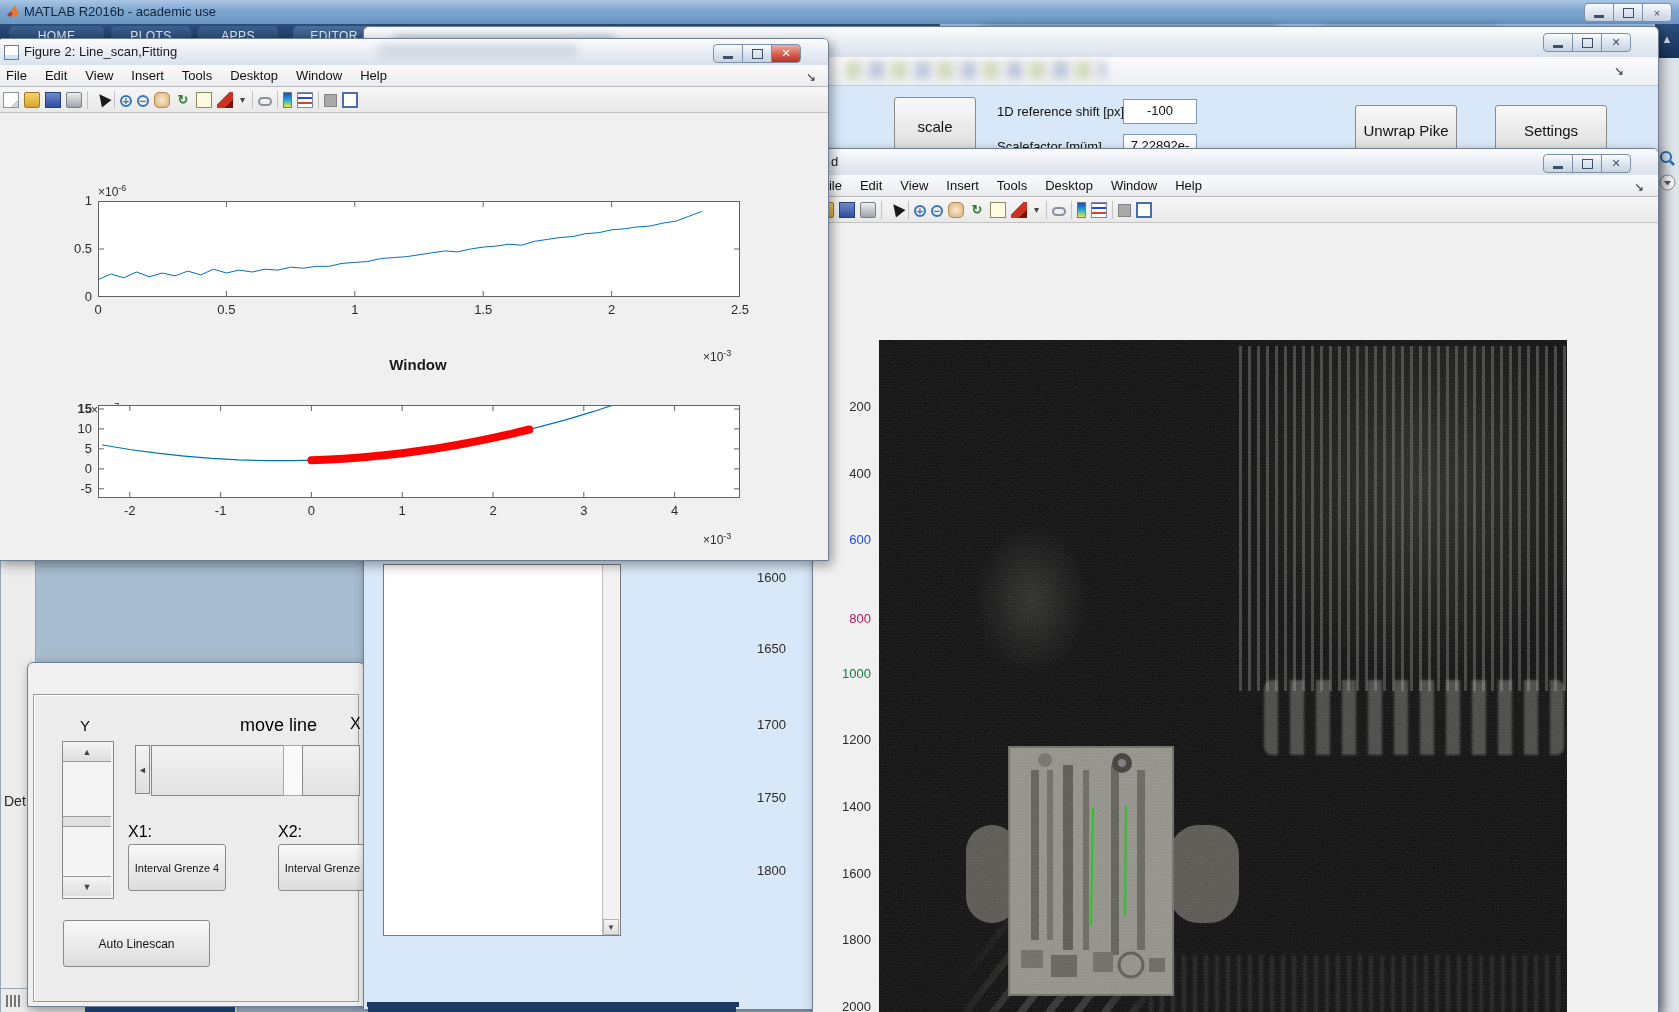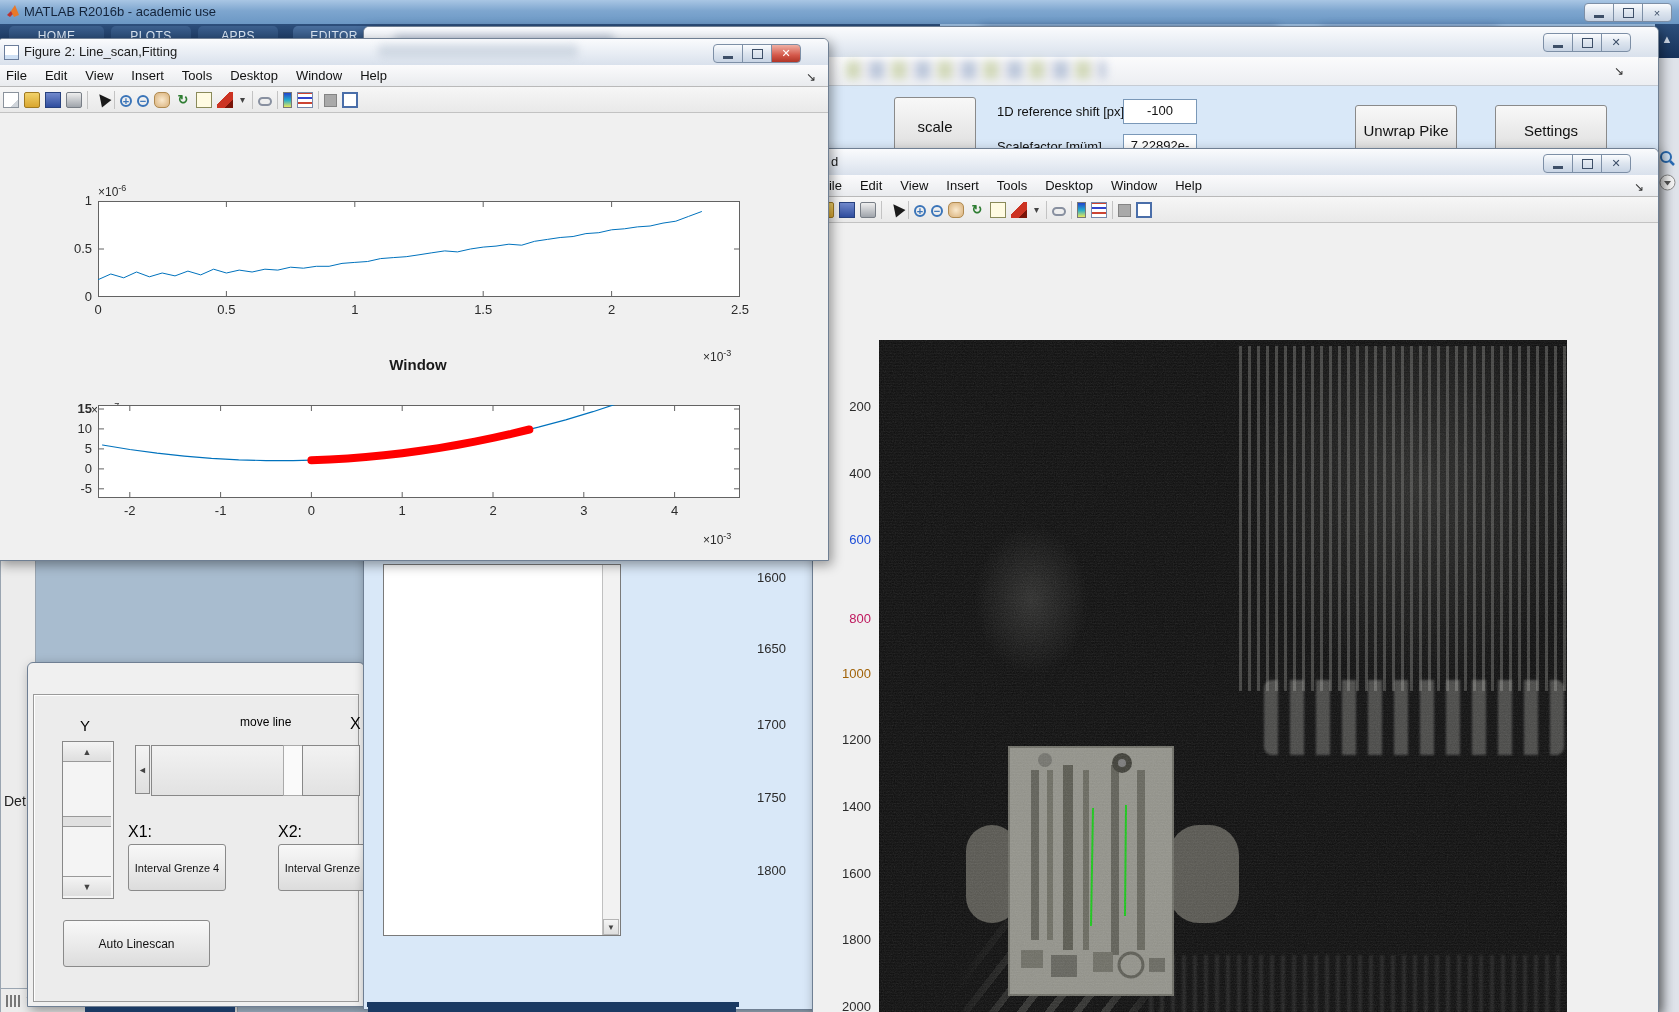--- a/index.html
+++ b/index.html
@@ -139,21 +139,21 @@
 
 <div class="w7" style="left:27px;top:662px;width:336px;height:343px;z-index:3">
   <div class="abs sunken" style="left:5px;top:31px;width:324px;height:306px;background:#ececec">
     <span class="abs" style="left:46px;top:22px;font-size:15px">Y</span>
 
     <div class="abs" style="left:28px;top:46px;width:50px;height:156px;border:1px solid #888;background:#f4f4f4">
       <div class="sl-btn" style="left:0;top:0;width:48px;height:20px;border:none;border-bottom:1px solid #999">▲</div>
       <div class="abs" style="left:0;top:74px;width:48px;height:9px;background:#e0e0e0;border-top:1px solid #999;border-bottom:1px solid #999"></div>
       <div class="sl-btn" style="left:0;top:134px;width:48px;height:20px;border:none;border-top:1px solid #999">▼</div>
     </div>
-    <span class="abs" style="left:206px;top:20px;font-size:12px">move line</span>
+    <span class="abs" style="left:206px;top:20px;font-size:18px">move line</span>
     <span class="abs" style="left:316px;top:20px;font-size:16px">X</span>
 
     <div class="sl-btn" style="left:101px;top:50px;width:15px;height:49px">◄</div>
     <div class="abs" style="left:117px;top:50px;width:132px;height:49px;background:linear-gradient(#f2f2f2,#e2e2e2);border:1px solid #888"></div>
     <div class="abs" style="left:249px;top:50px;width:18px;height:49px;background:#fafafa;border:1px solid #aaa"></div>
     <div class="abs" style="left:268px;top:50px;width:56px;height:49px;background:linear-gradient(#f2f2f2,#e2e2e2);border:1px solid #888"></div>
     <span class="abs" style="left:94px;top:128px;font-size:16px">X1:</span>
     <span class="abs" style="left:244px;top:128px;font-size:16px">X2:</span>
     <div class="mbtn" style="left:94px;top:149px;width:98px;height:47px;font-size:11px">Interval Grenze 4</div>
     <div class="mbtn" style="left:244px;top:149px;width:98px;height:47px;font-size:11px">Interval Grenze 2</div>
@@ -299,21 +299,21 @@
           </filter>
         <rect width="688" height="683" filter="url(#nz)" opacity="0.45"></rect>
       </svg>
       <div class="img-layer" style="left:0;top:0;width:688px;height:683px;background:repeating-linear-gradient(0deg,rgba(255,255,255,.02) 0 1px,rgba(0,0,0,0) 1px 3px)"></div>
     </div>
     <div id="imgfig-ticks">
         <div class="abs" style="left: 14px; top: 176px; width: 44px; text-align: right; font-size: 13px; color: rgb(43, 43, 43);">200</div>
         <div class="abs" style="left: 14px; top: 242.667px; width: 44px; text-align: right; font-size: 13px; color: rgb(43, 43, 43);">400</div>
         <div class="abs" style="left: 14px; top: 309.333px; width: 44px; text-align: right; font-size: 13px; color: #1d4ed8;">600</div>
         <div class="abs" style="left: 14px; top: 376px; width: 44px; text-align: right; font-size: 13px; color: #be185d; margin-top: 12px;">800</div>
-        <div class="abs" style="left: 14px; top: 442.667px; width: 44px; text-align: right; font-size: 13px; color: #a16207;">1000</div>
+        <div class="abs" style="left: 14px; top: 442.667px; width: 44px; text-align: right; font-size: 13px; color: #15803d;">1000</div>
         <div class="abs" style="left: 14px; top: 509.333px; width: 44px; text-align: right; font-size: 13px; color: rgb(43, 43, 43);">1200</div>
         <div class="abs" style="left: 14px; top: 576px; width: 44px; text-align: right; font-size: 13px; color: rgb(43, 43, 43);">1400</div>
         <div class="abs" style="left: 14px; top: 642.667px; width: 44px; text-align: right; font-size: 13px; color: rgb(43, 43, 43);">1600</div>
         <div class="abs" style="left: 14px; top: 709.333px; width: 44px; text-align: right; font-size: 13px; color: rgb(43, 43, 43);">1800</div>
         <div class="abs" style="left: 14px; top: 776px; width: 44px; text-align: right; font-size: 13px; color: rgb(43, 43, 43);">2000</div>
       </div>
   </div>
 </div>
 
 <div class="w7" style="left:-3px;top:38px;width:830px;height:521px;z-index:6">

